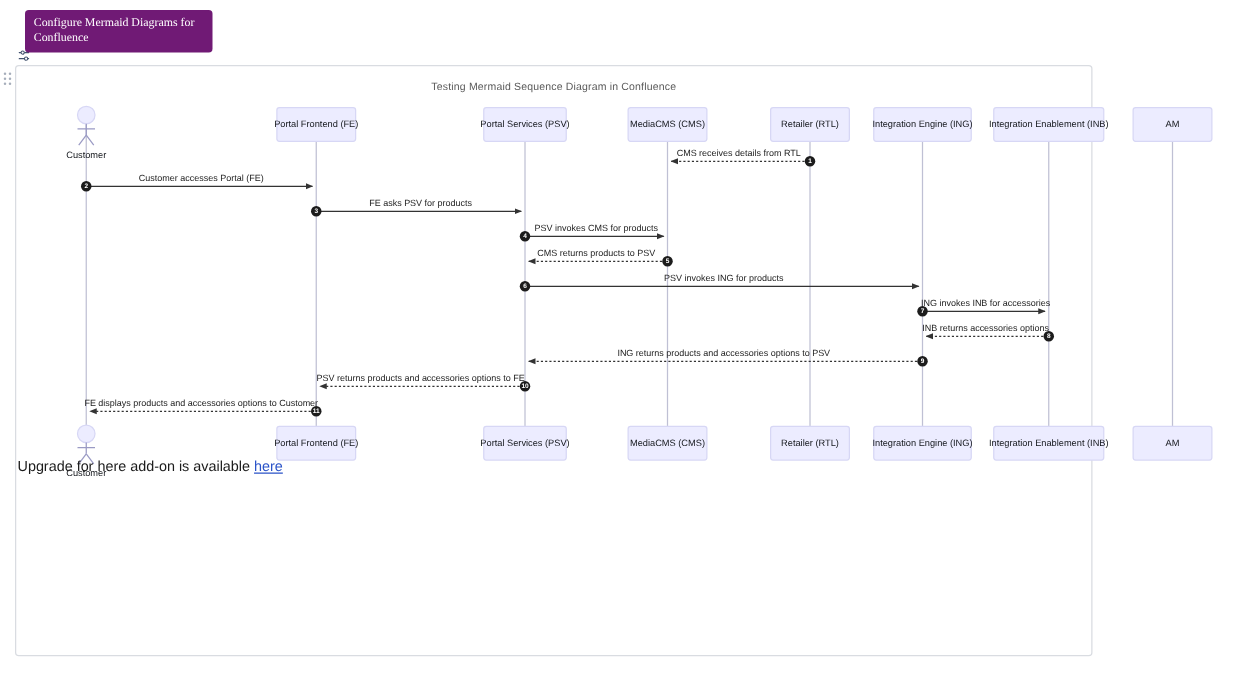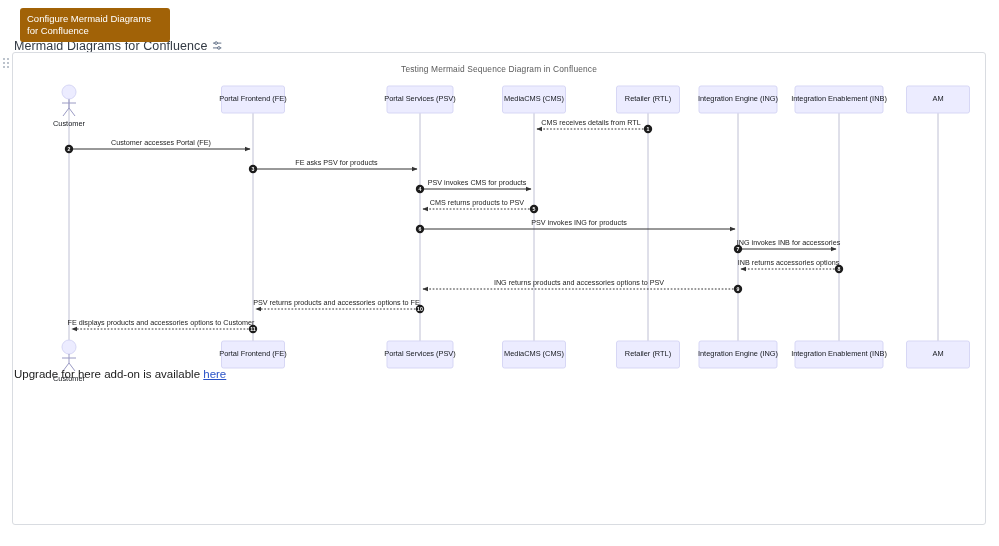--- a/index.html
+++ b/index.html
@@ -9,27 +9,28 @@
     background: #ffffff;
     font-family: "Liberation Sans", sans-serif;
     overflow: hidden;
   }
 
   
   #tooltip {
     position: absolute;
     left: 20px; top: 8px;
     width: 150px;
-    background: #a16207;
+    background: #701a75;
     color: #ffffff;
     font-size: 9.5px;
     line-height: 12px;
     padding: 5px 7px;
     border-radius: 3px;
     z-index: 50;
+    font-family: Liberation Serif, serif;
   }
 
   
   #macro-title-row {
     position: absolute;
     left: 14px; top: 37px;
     display: flex;
     align-items: center;
     gap: 5px;
     height: 17px;
@@ -52,21 +53,21 @@
     grid-template-rows: 2px 2px 2px;
     gap: 2px 2px;
     opacity: .55;
   }
   #drag-handle i { background: #5e6c84; border-radius: 50%; display:block; width:2px; height:2px; }
 
   
   #diagram-box {
     position: absolute;
     left: 12px; top: 52px;
-    width: 974px; height: 473px;
+    width: 862px; height: 473px;
     border: 1px solid #d9dce1;
     border-radius: 3px;
     background: #ffffff;
   }
 
   #diagram-title {
     position: absolute;
     left: 0; right: 0; top: 11px;
     text-align: center;
     font-size: 8.4px;
@@ -133,21 +134,20 @@
   }
 </style>
 </head>
 <body>
 
 <div id="tooltip">
   <span>Configure Mermaid Diagrams for Confluence</span>
 </div>
 
 <div id="macro-title-row">
-  <span id="macro-title-text">Mermaid Diagrams for Confluence</span>
   <span id="macro-gear">
     <svg width="11" height="11" viewBox="0 0 16 16">
       <g stroke="#42526e" stroke-width="1.2" fill="none" stroke-linecap="round">
         <line x1="2" y1="4.5" x2="13" y2="4.5"></line>
         <line x1="2" y1="11.5" x2="13" y2="11.5"></line>
       </g>
       <circle cx="6" cy="4.5" r="1.9" fill="#ffffff" stroke="#42526e" stroke-width="1.2"></circle>
       <circle cx="10" cy="11.5" r="1.9" fill="#ffffff" stroke="#42526e" stroke-width="1.2"></circle>
     </svg>
   </span>

